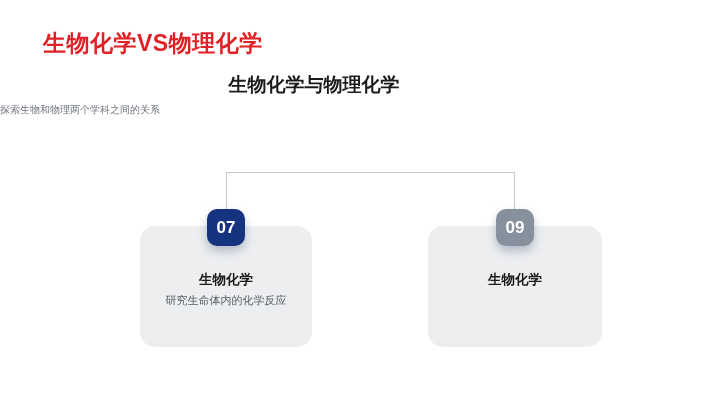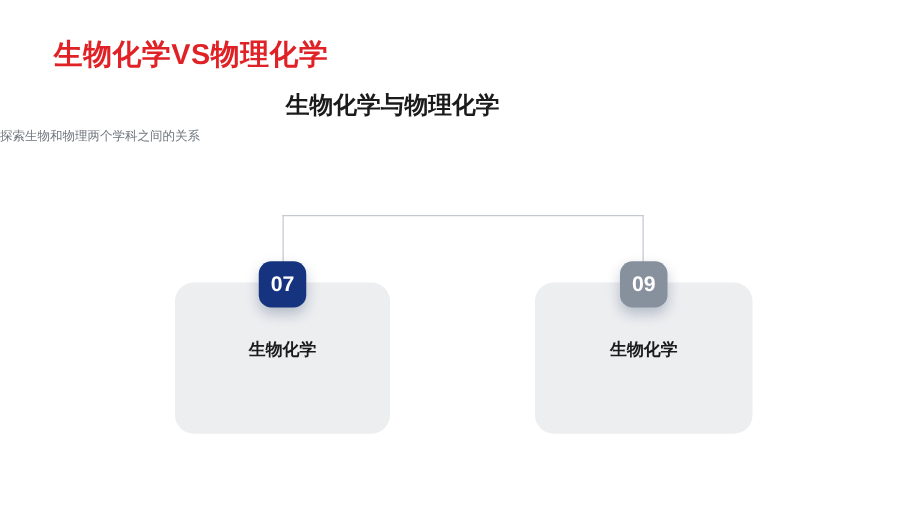--- a/index.html
+++ b/index.html
@@ -118,20 +118,21 @@
 
   <div class="subtitle">探索生物和物理两个学科之间的关系</div>
 
   <div class="connector-h"></div>
   <div class="connector-v left"></div>
   <div class="connector-v right"></div>
 
   <div class="card left">
     <div class="badge primary">07</div>
     <div class="card-title">生物化学</div>
+    <div class="card-desc">研究生命体内的化学反应</div>
   </div>
 
   <div class="card right">
     <div class="badge secondary">09</div>
     <div class="card-title">生物化学</div>
   </div>
 
 </div>
 
 </body></html>

